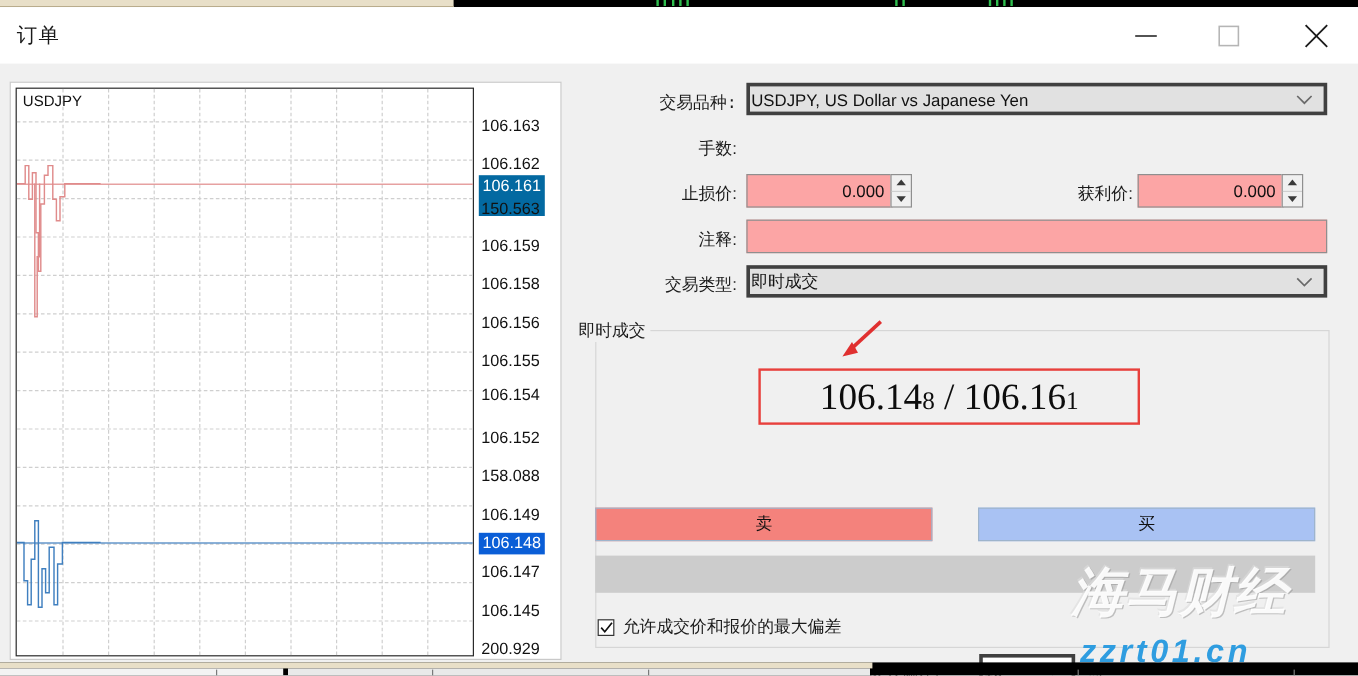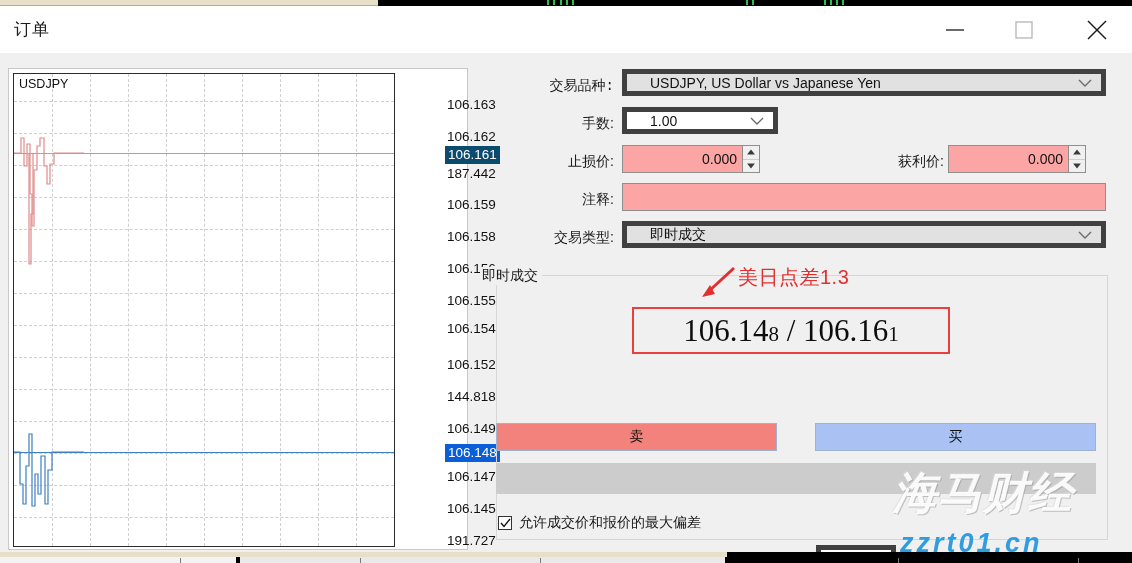--- a/index.html
+++ b/index.html
@@ -201,33 +201,32 @@
     z-index: 3;
   }
 
   
   .price-axis {
     position: absolute;
     left: 392px;
     top: 4px;
     width: 64px;
     height: 474px;
-    margin-left: 46px;
   }
   .price-label {
     position: absolute;
     left: 0;
     font-size: 13.5px;
     color: #111111;
     white-space: nowrap;
   }
   .price-label.hl-ask {
-    background: #0c4a6e;
+    background: #0369a1;
     color: #ffffff;
-    padding: 1px 3px 2px 3px;
+    padding: 1px 3px 18px 3px;
     left: -2px;
   }
   .price-label.hl-bid {
     background: #0a5ed7;
     color: #ffffff;
     padding: 1px 3px 2px 3px;
     left: -2px;
   }
 
   
@@ -242,26 +241,26 @@
     position: absolute;
     font-size: 14px;
     color: #1a1a1a;
     text-align: right;
     white-space: nowrap;
   }
   .combo {
     position: absolute;
     box-sizing: border-box;
     background: #e1e1e1;
-    border: 5px solid #404040;
+    border: 3px solid #404040;
     font-size: 14px;
     color: #111111;
     display: flex;
     align-items: center;
-    padding-left: 23px;
+    padding-left: 1px;
   }
   .combo.white { background: #ffffff; }
   .combo .chev {
     position: absolute;
     right: 9px;
     top: 50%;
     transform: translateY(-50%);
   }
   .textfield {
     position: absolute;
@@ -538,57 +537,49 @@
 
           <svg class="tick-line" style="left:0;top:300px" width="70" height="140" viewBox="0 0 70 140">
             <polyline fill="none" stroke="#3f7fbf" stroke-width="1.2" points="0,78 6,78 6,110 9,110 9,130 12,130 12,92 15,92 15,60 18,60 18,132 21,132 21,100 24,100 24,120 27,120 27,82 31,82 31,130 34,130 34,96 38,96 38,78 70,78"></polyline>
           </svg>
         </div>
 
         <div class="price-axis">
           <div class="price-label" style="top:24px">106.163</div>
           <div class="price-label" style="top:56px">106.162</div>
           <div class="price-label hl-ask" style="top:73px">106.161</div>
-          <div class="price-label" style="top:93px">187.442</div>
+          <div class="price-label" style="top:93px">150.563</div>
           <div class="price-label" style="top:124px">106.159</div>
           <div class="price-label" style="top:156px">106.158</div>
           <div class="price-label" style="top:188px">106.156</div>
           <div class="price-label" style="top:220px">106.155</div>
           <div class="price-label" style="top:248px">106.154</div>
           <div class="price-label" style="top:284px">106.152</div>
-          <div class="price-label" style="top:316px">144.818</div>
+          <div class="price-label" style="top:316px">158.088</div>
           <div class="price-label" style="top:348px">106.149</div>
           <div class="price-label hl-bid" style="top:371px">106.148</div>
           <div class="price-label" style="top:396px">106.147</div>
           <div class="price-label" style="top:428px">106.145</div>
-          <div class="price-label" style="top:460px">191.727</div>
+          <div class="price-label" style="top:460px">200.929</div>
         </div>
       </div>
 
       <div class="form-area">
 
         <div class="f-label" style="left:0; top:24px; width:138px;font-family:Liberation Mono, monospace;">交易品种:</div>
         <div class="combo" style="left:146px; top:16px; width:484px; height:27px;">
           <span>USDJPY, US Dollar vs Japanese Yen</span>
           <span class="chev">
             <svg width="14" height="9" viewBox="0 0 14 9">
                 <polyline points="1,1 7,7 13,1" fill="none" stroke="#6a6a6a" stroke-width="1.4"></polyline>
               </svg>
           </span>
         </div>
 
         <div class="f-label" style="left:0; top:62px; width:138px;">手数:</div>
-        <div class="combo white" style="left:146px; top:54px; width:156px; height:27px;">
-          <span>1.00</span>
-          <span class="chev">
-            <svg width="14" height="9" viewBox="0 0 14 9">
-                <polyline points="1,1 7,7 13,1" fill="none" stroke="#6a6a6a" stroke-width="1.4"></polyline>
-              </svg>
-          </span>
-        </div>
 
         <div class="f-label" style="left:0; top:100px; width:138px;">止损价:</div>
         <div class="textfield" style="left:146px; top:92px; width:122px; height:28px;">
           <span>0.000</span>
         </div>
         <div class="spinner" style="left:266px; top:92px; height:28px;">
           <div class="spin-half">
             <svg width="9" height="6" viewBox="0 0 9 6">
                 <polygon points="4.5,0.6 8.4,5.4 0.6,5.4" fill="#3a3a3a"></polygon>
               </svg>
@@ -632,21 +623,20 @@
 
         <div class="groupbox"></div>
         <div class="group-legend">即时成交</div>
 
         <div class="annot-arrow">
           <svg width="40" height="34" viewBox="0 0 40 34">
             <line x1="36" y1="3" x2="10" y2="27" stroke="#e03030" stroke-width="3"></line>
             <polygon points="4,32 17,29 12,20" fill="#e03030"></polygon>
           </svg>
         </div>
-        <div class="annot-text">美日点差1.3</div>
 
         <div class="quote-box">
           <span class="quote-text"><span>106.14</span><span class="quote-small">8</span><span>&nbsp;</span><span>/</span><span>&nbsp;</span><span>106.16</span><span class="quote-small">1</span></span>
         </div>
 
         <div class="trade-btn" id="btn-sell">
           <span>卖</span>
         </div>
         <div class="trade-btn" id="btn-buy">
           <span>买</span>

